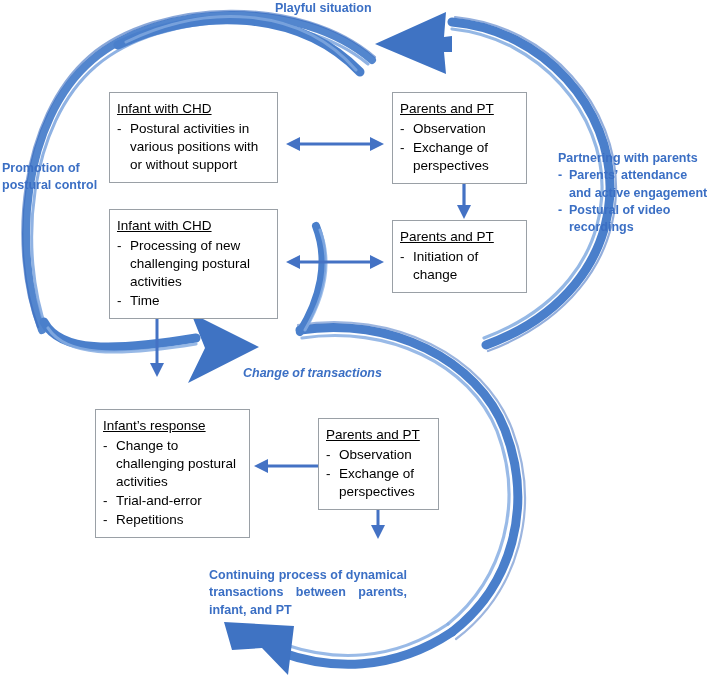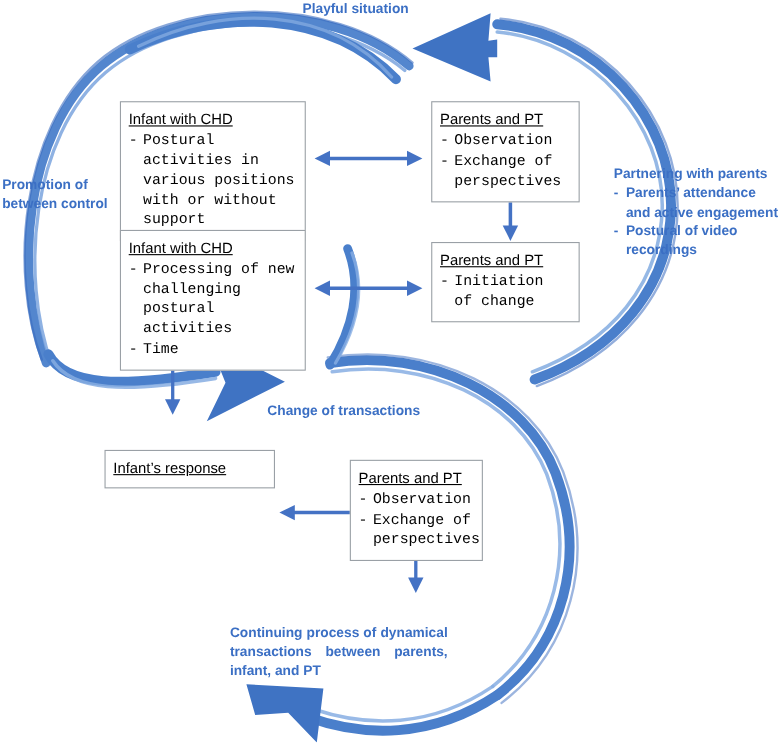--- a/index.html
+++ b/index.html
@@ -24,21 +24,20 @@
     font-size:13.5px;
     color:#000;
     text-decoration:underline;
     line-height:1.32;
     white-space:nowrap;
   }
   .box ul{
     list-style:none;
     margin:2px 0 0 0;
     padding:0;
-    font-family:Liberation Mono, monospace;
   }
   .box li{
     font-size:13.5px;
     color:#000;
     line-height:1.33;
     padding-left:13px;
     position:relative;
     margin-top:1px;
   }
   .box li:before{
@@ -194,48 +193,53 @@
 
   <div class="box" style="left:392px;top:220px;width:135px;">
     <div class="hdr">Parents and PT</div>
     <ul>
       <li>Initiation of change</li>
     </ul>
   </div>
 
   <div class="box" style="left:95px;top:409px;width:155px;">
     <div class="hdr">Infant’s response</div>
+    <ul>
+      <li>Change to challenging postural activities</li>
+      <li>Trial-and-error</li>
+      <li>Repetitions</li>
+    </ul>
   </div>
 
   <div class="box" style="left:318px;top:418px;width:121px;">
     <div class="hdr">Parents and PT</div>
     <ul>
       <li>Observation</li>
       <li>Exchange of perspectives</li>
     </ul>
   </div>
 
   <div class="bluelabel" style="left:275px;top:0px;">
     <span>Playful situation</span>
   </div>
 
   <div class="bluelabel" style="left:2px;top:160px;width:110px;">
     <div>Promotion of</div>
-    <div>between control</div>
+    <div>postural control</div>
   </div>
 
   <div class="bluelabel" style="left:558px;top:150px;width:150px;">
     <div>Partnering with parents</div>
     <ul class="sub">
       <li>Parents’ attendance and active engagement</li>
       <li>Postural of video recordings</li>
     </ul>
   </div>
 
-  <div class="bluelabel" style="left:243px;top:365px;">
+  <div class="bluelabel" style="left:243px;top:365px;font-style:italic;">
     <span>Change of transactions</span>
   </div>
 
   <div class="bluelabel just" style="left:209px;top:567px;width:198px;">
     <span>Continuing process of dynamical transactions between parents, infant, and PT</span>
   </div>
 
 </div>
 
 </body></html>

